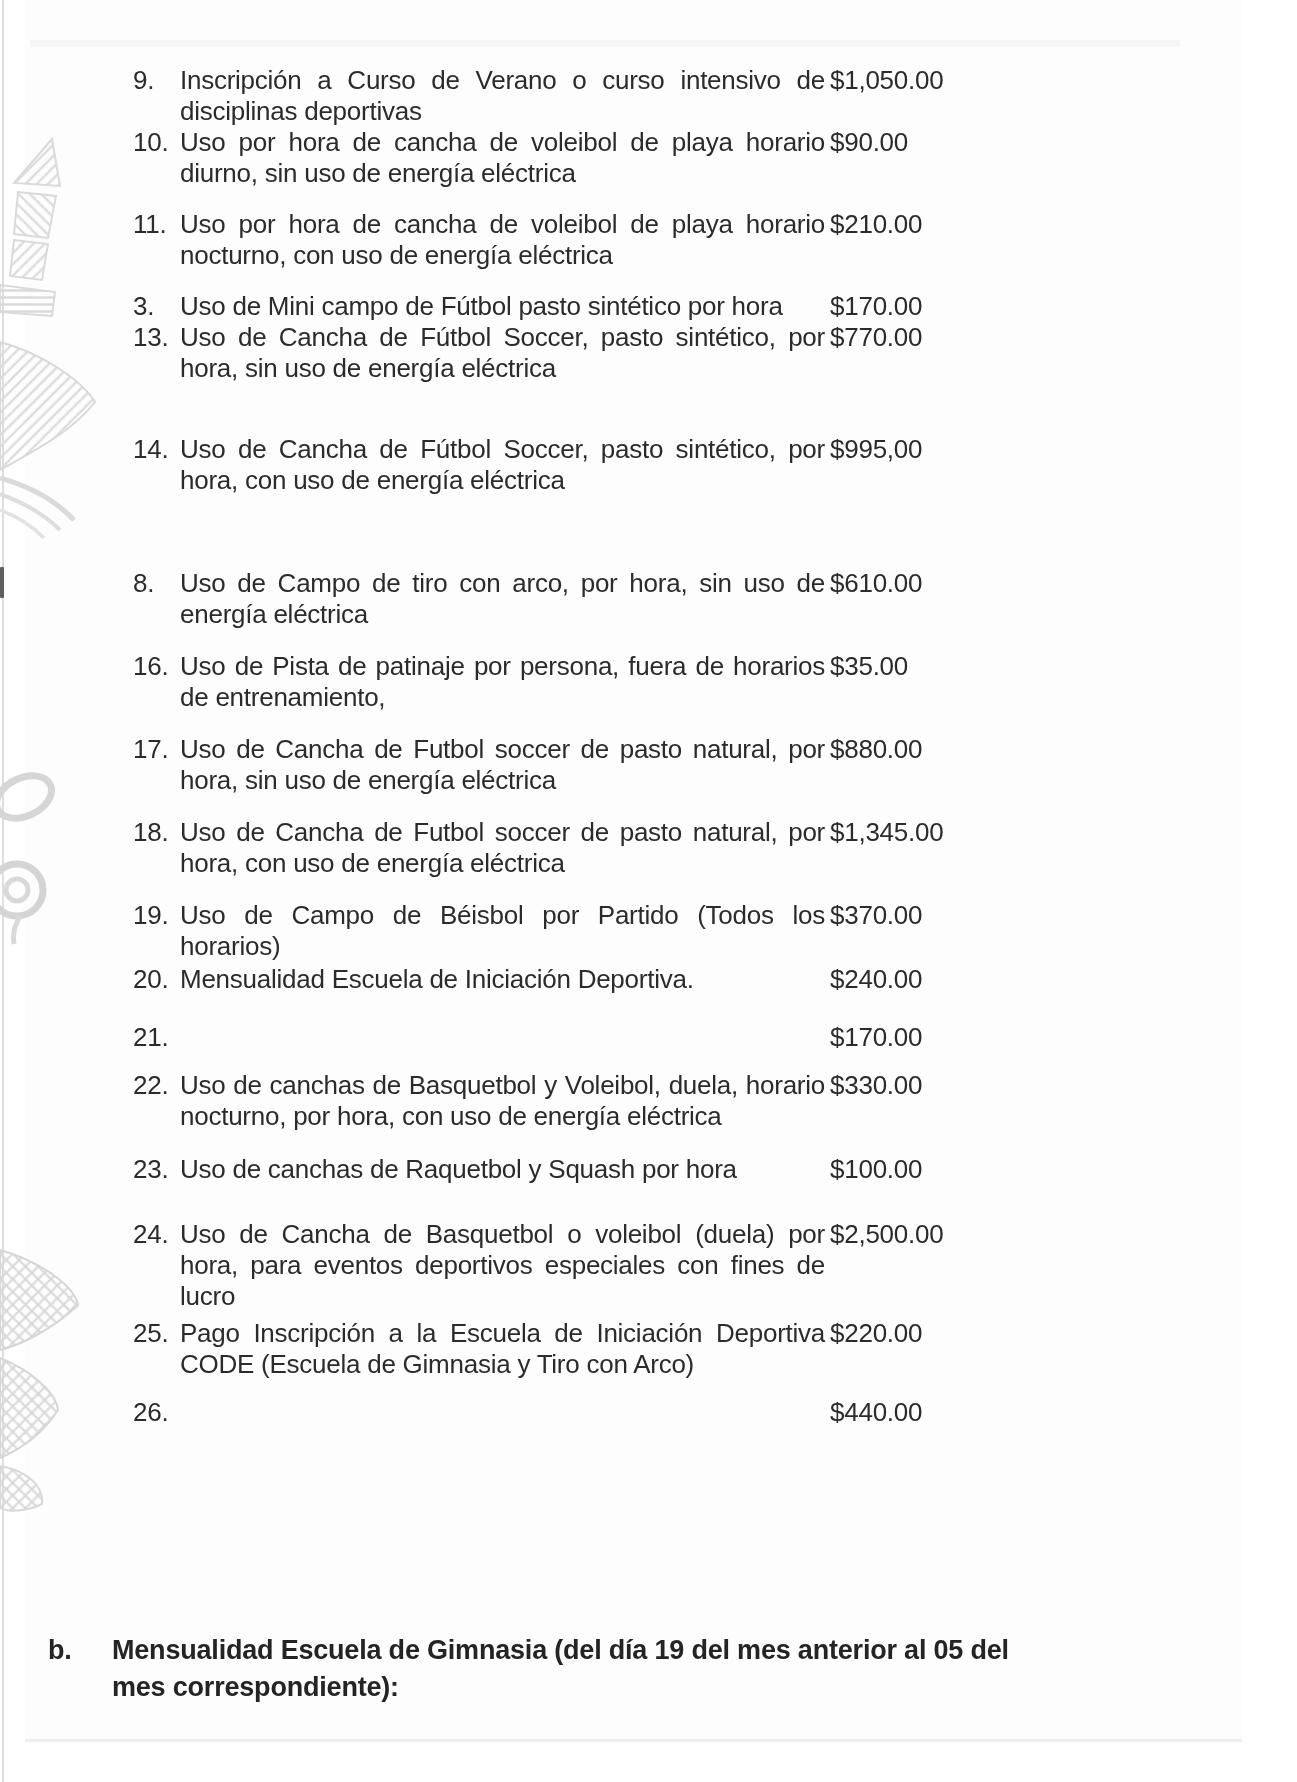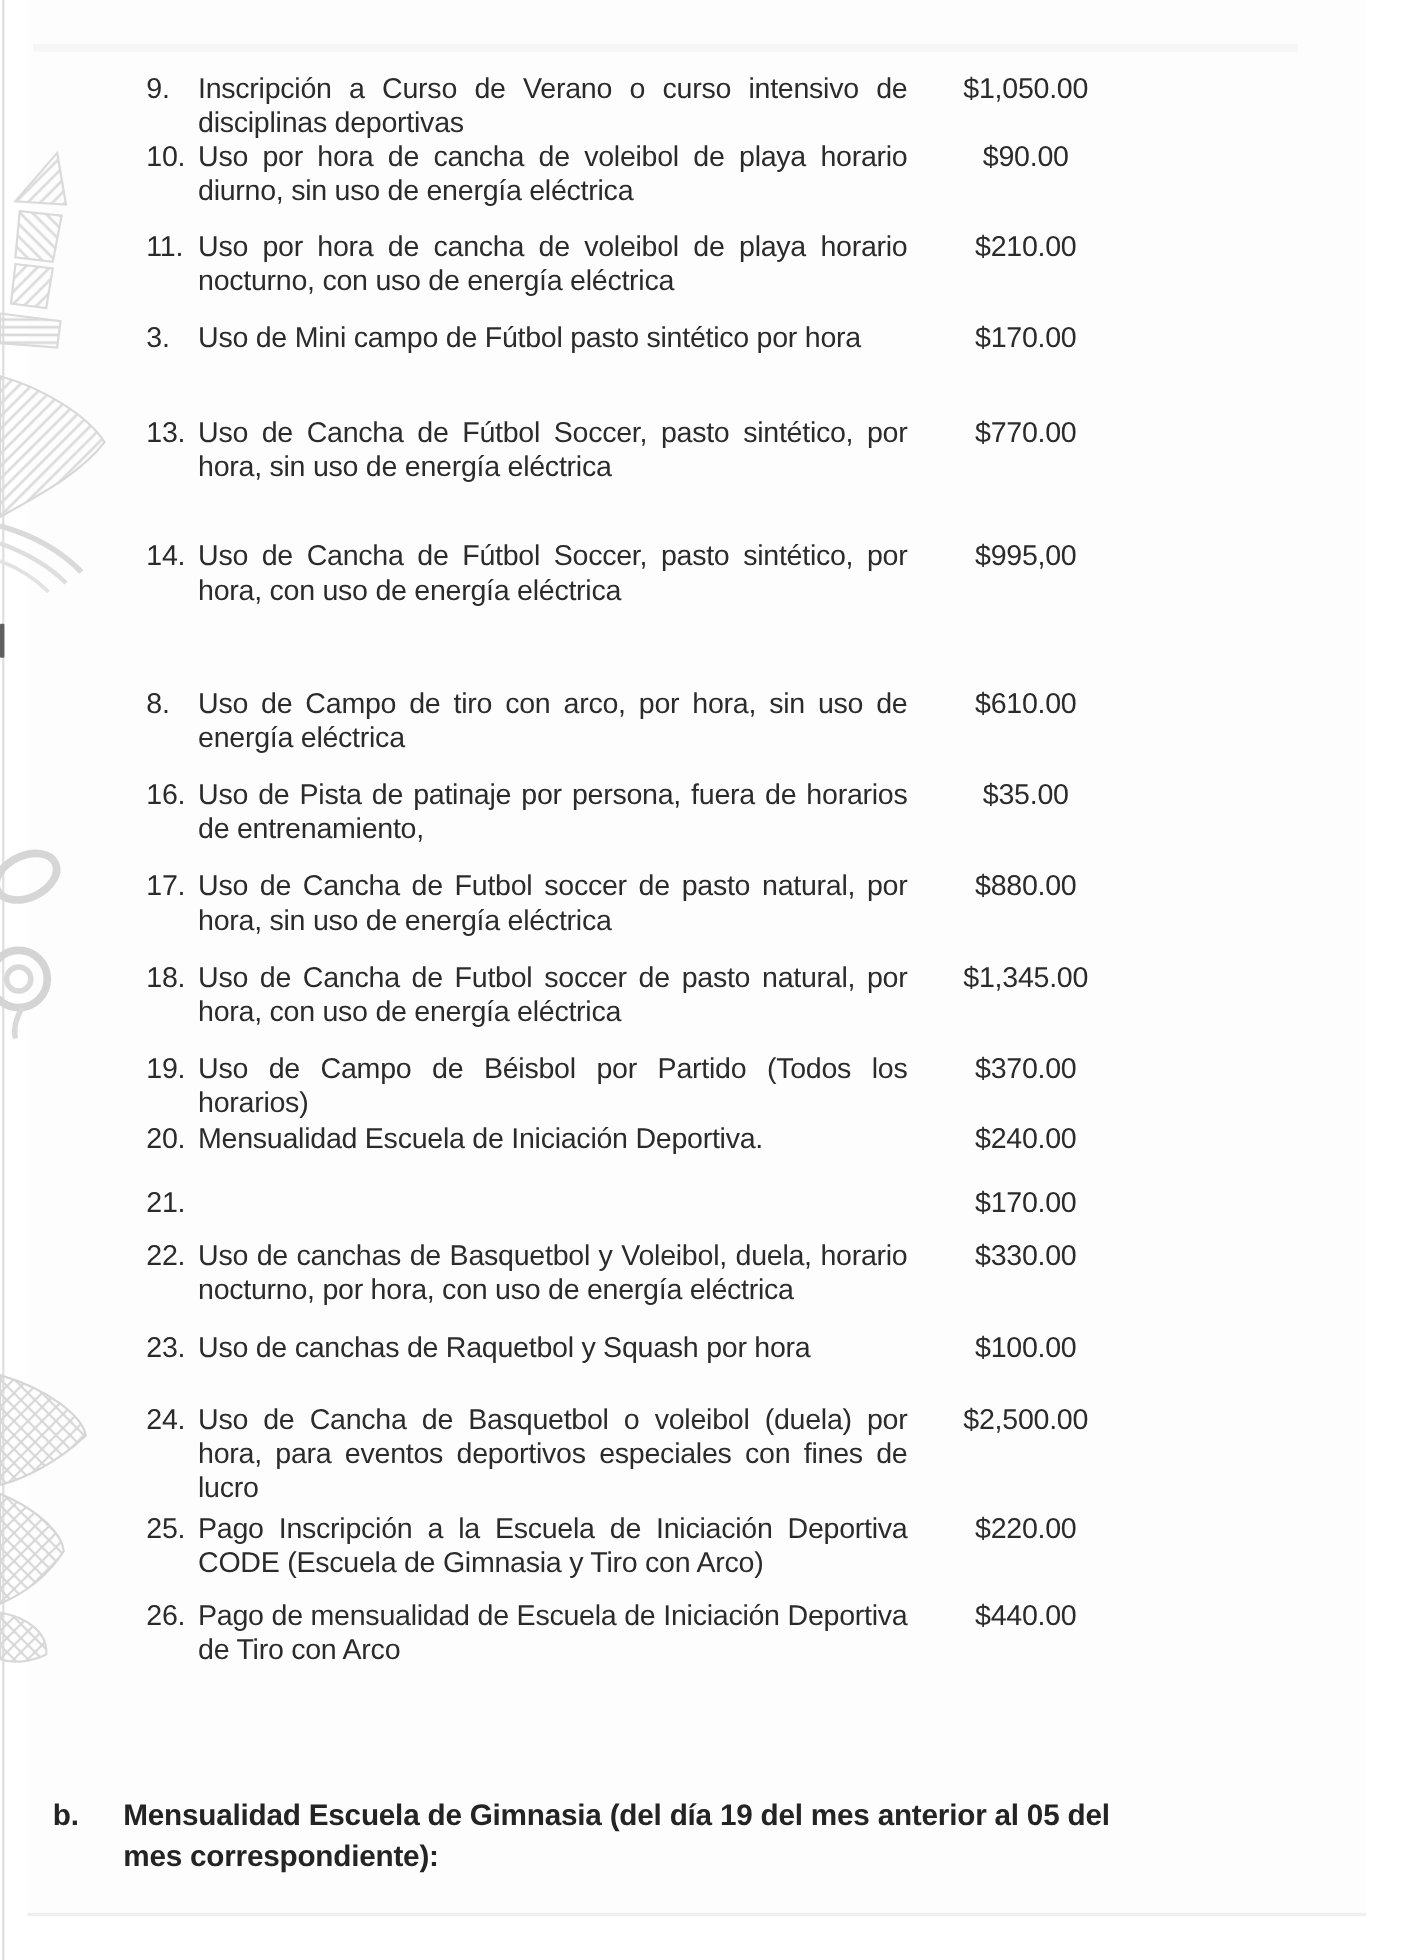--- a/index.html
+++ b/index.html
@@ -32,27 +32,27 @@
     font-size:26px;line-height:31px;letter-spacing:-0.25px;
   }
   .fee-row{display:flex;align-items:flex-start;}
   .item-number{
     flex:0 0 47px;white-space:nowrap;
   }
   .item-text{
     flex:0 0 645px;text-align:justify;
   }
   .item-price{
-    margin-left:auto;flex:0 0 205px;text-align:center;white-space:nowrap;
+    margin-left:auto;flex:0 0 205px;text-align:left;white-space:nowrap;
   }
   
   .mt0{margin-top:0}   .mt2{margin-top:2px}   .mt6{margin-top:6px}
   .mt17{margin-top:17px}.mt20{margin-top:20px}.mt21{margin-top:21px}
   .mt22{margin-top:22px}.mt27{margin-top:27px}.mt34{margin-top:34px}
-  .mt50{margin-top:50px}.mt56{margin-top:56px}.mt72{margin-top:72px}
+  .mt50{margin-top:50px}.mt56{}.mt72{margin-top:72px}
 
   .subsection{
     position:absolute;left:48px;top:1632px;width:990px;
     display:flex;align-items:flex-start;
     font-weight:bold;font-size:27px;line-height:37px;letter-spacing:-0.2px;
     color:#242424;
   }
   .subsection-label{flex:0 0 64px;}
   .subsection-text{flex:0 0 926px;}
 </style>
@@ -204,21 +204,20 @@
   </div>
 
   <div class="fee-row mt6">
     <span class="item-number">25.</span>
     <span class="item-text">Pago Inscripción a la Escuela de Iniciación Deportiva CODE (Escuela de Gimnasia y Tiro con Arco)</span>
     <span class="item-price">$220.00</span>
   </div>
 
   <div class="fee-row mt17">
     <span class="item-number">26.</span>
-    <span class="item-text">Pago de mensualidad de Escuela de Iniciación Deportiva de Tiro con Arco</span>
     <span class="item-price">$440.00</span>
   </div>
 
 </div>
 
 <div class="subsection">
   <span class="subsection-label">b.</span>
   <span class="subsection-text">Mensualidad Escuela de Gimnasia (del día 19 del mes anterior al 05 del mes correspondiente):</span>
 </div>
 

